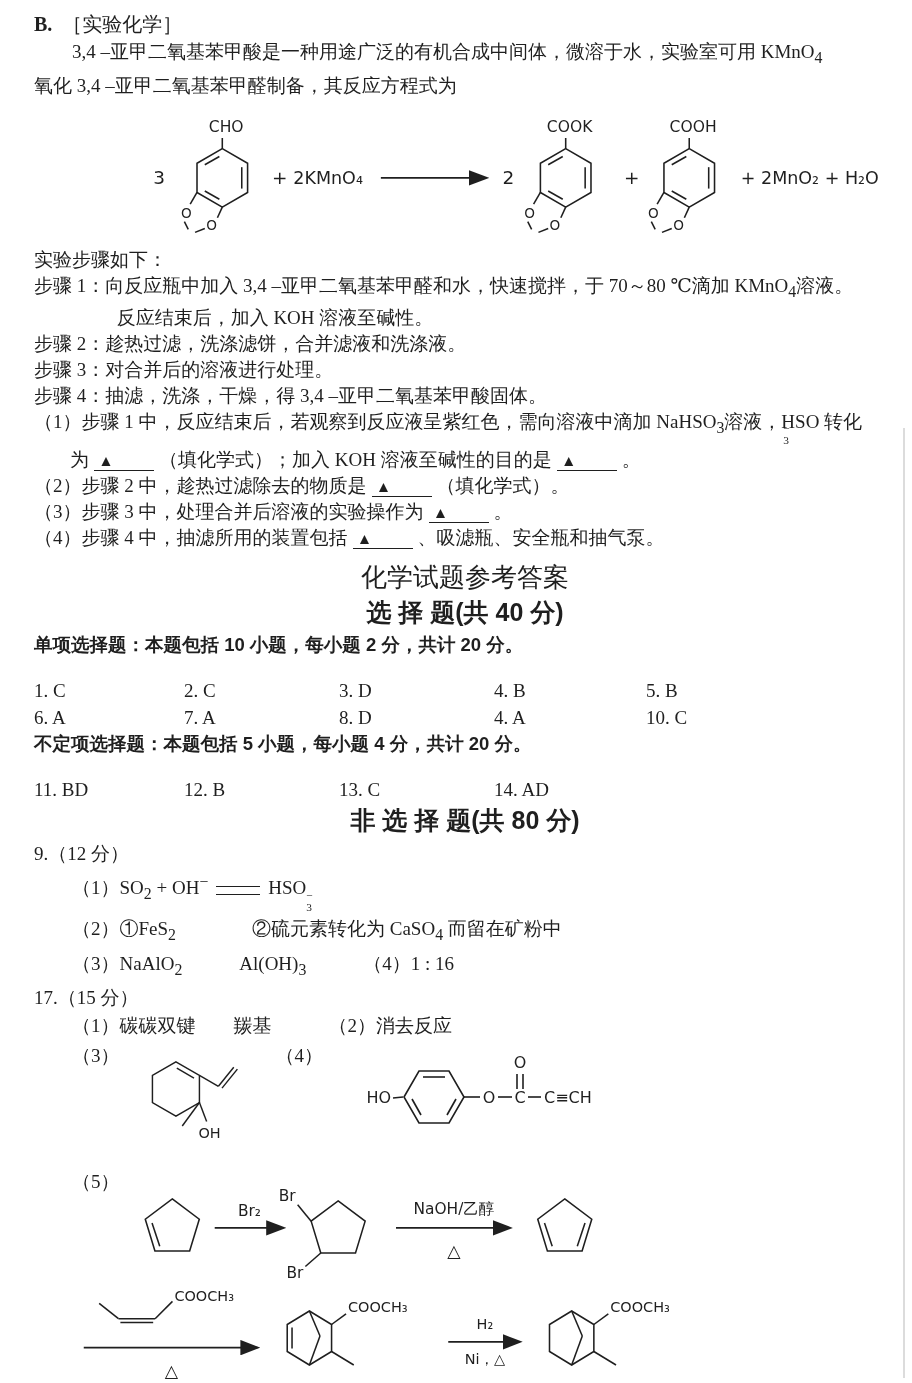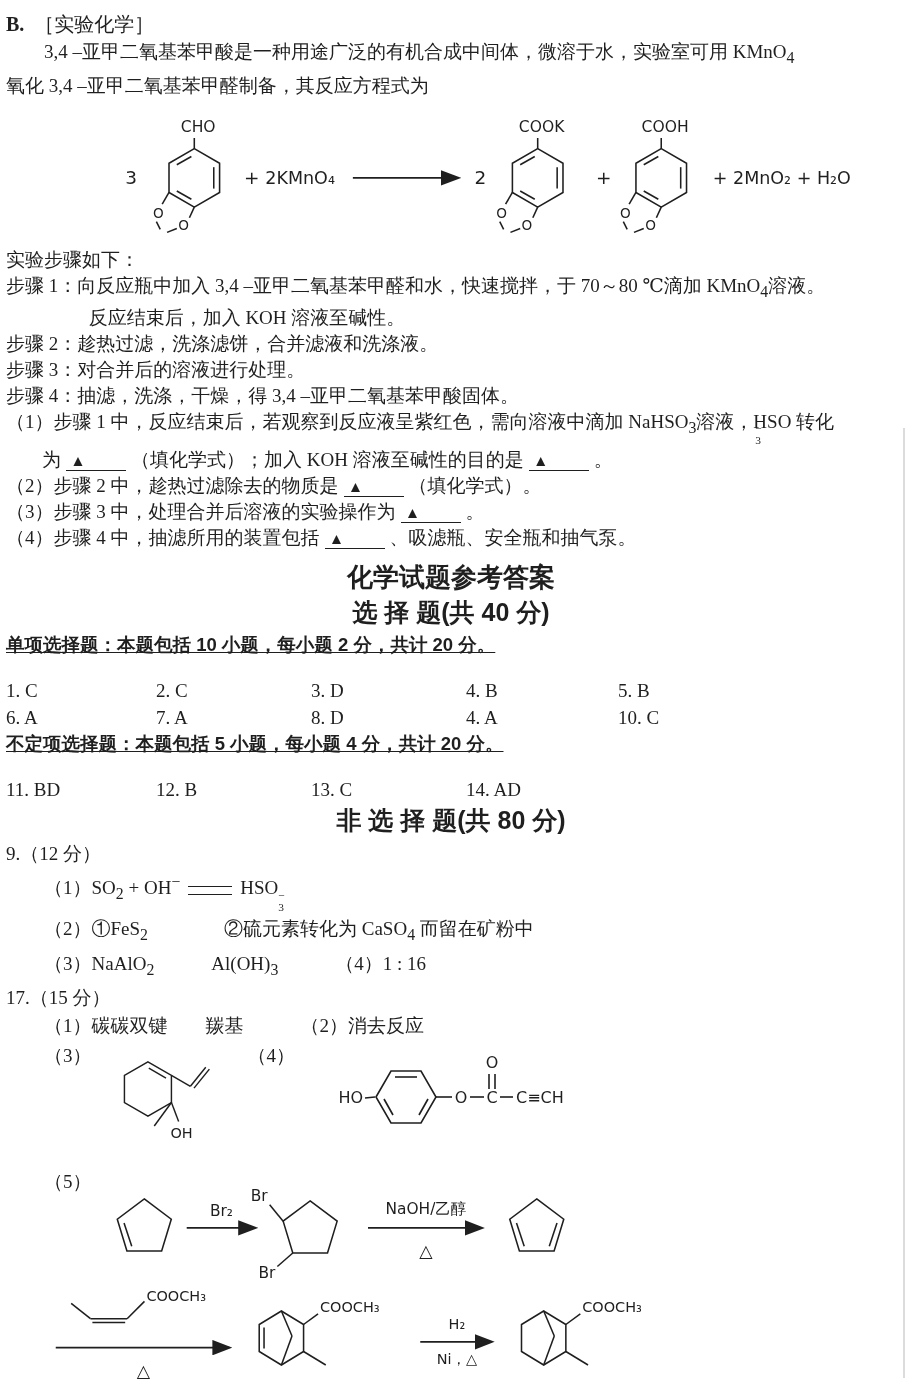--- a/index.html
+++ b/index.html
@@ -1,34 +1,34 @@
 <!DOCTYPE html>
 <html><head>
 <meta charset="utf-8">
 <style>
   html,body{margin:0;padding:0;background:#ffffff;}
   .page{position:relative;width:912px;height:1383px;overflow:hidden;background:#ffffff;
-        box-sizing:border-box;padding:10px 16px 0 6px;color:#1f1f1f;
+        box-sizing:border-box;padding:10px 16px 0 34px;color:#1f1f1f;
         font-family:"Liberation Serif","DejaVu Serif",serif;font-size:19px;}
   .edge-line{position:absolute;left:903px;top:428px;width:2px;height:950px;background:#dcdcdc;}
   p{margin:0;}
   .b-header{font-size:20px;line-height:28px;}
   .b-label{font-weight:bold;margin-right:10px;}
   .body-text{line-height:26px;}
   .intro{line-height:28px;}
   .step{padding-left:4.35em;text-indent:-4.35em;line-height:26px;}
   .q{padding-left:1.9em;text-indent:-1.9em;line-height:26px;}
   .blank{display:inline-block;min-width:56px;text-align:center;border-bottom:1.6px solid #1f1f1f;
          padding:0 2px 0;margin:0 5px;line-height:1.05;font-size:0.82em;vertical-align:baseline;}
   .eq-fig{margin:2px 0 2px 95px;}
-  .answer-title{margin:8px 0 0;text-align:center;font-weight:bold;font-size:26px;line-height:36px;
+  .answer-title{margin:8px 0 0;text-align:center;font-weight:normal;font-size:26px;line-height:36px;
                 font-family:"Liberation Sans","DejaVu Sans",sans-serif;}
   .choice-title{margin:0 0 2px;text-align:center;font-weight:bold;font-size:25px;line-height:35px;
                 font-family:"Liberation Sans","DejaVu Sans",sans-serif;}
-  .note{font-weight:bold;line-height:25px;font-family:"Liberation Sans","DejaVu Sans",sans-serif;font-size:18.5px;text-decoration:underline;}
+  .note{font-weight:bold;line-height:25px;font-family:"Liberation Sans","DejaVu Sans",sans-serif;font-size:18.5px;}
   .ansgrid{display:grid;grid-template-columns:150px 155px 155px 152px auto;line-height:27px;margin-top:20px;}
   .qhead{line-height:27px;}
   .sub{margin-left:38px;line-height:29px;}
   .dbleq{display:inline-block;width:44px;height:7px;border-top:1.7px solid #1f1f1f;
          border-bottom:1.7px solid #1f1f1f;margin:0 8px;vertical-align:middle;}
   .ss{display:inline-flex;flex-direction:column;align-items:flex-start;vertical-align:-0.42em;
       line-height:1.05;font-size:0.6em;}
   .struct-row{display:flex;align-items:flex-start;margin-left:38px;margin-top:2px;}
   .struct-label{line-height:27px;margin-right:6px;white-space:nowrap;}
   .scheme-row{display:flex;align-items:flex-start;margin-left:38px;margin-top:4px;}

